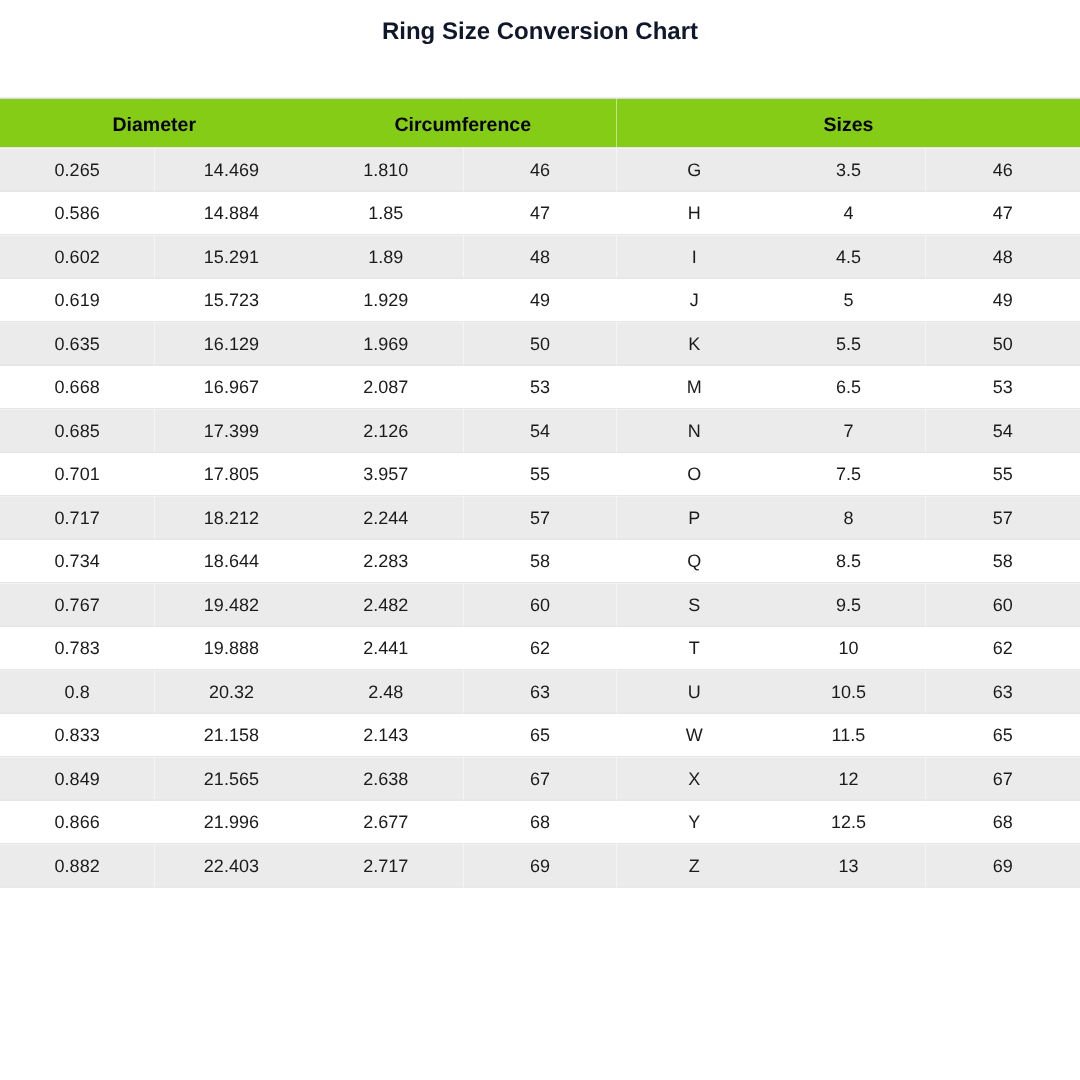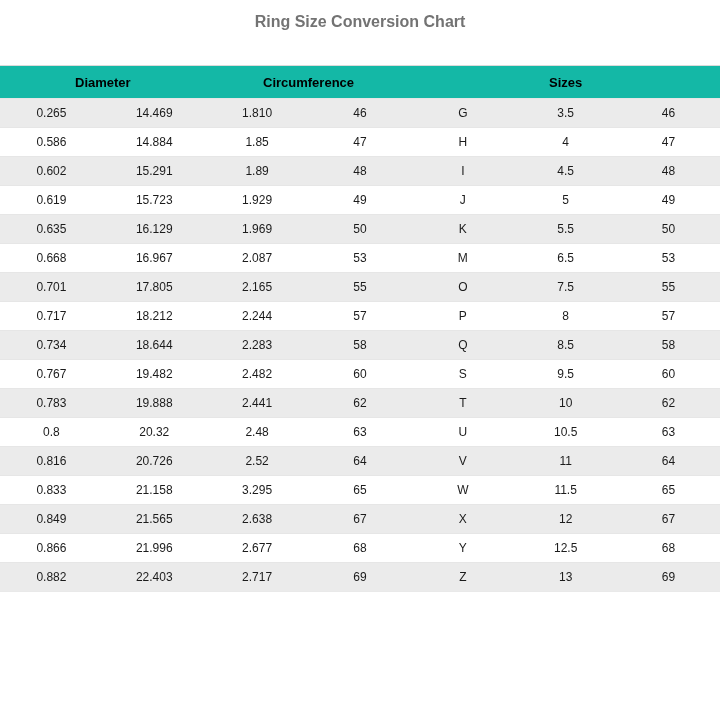--- a/index.html
+++ b/index.html
@@ -13,38 +13,38 @@
     overflow: hidden;
     font-family: "Liberation Sans", sans-serif;
     color: #1b1b1b;
   }
   .page-title {
     margin: 13px 0 0 0;
     text-align: center;
     font-size: 16px;
     line-height: 18px;
     font-weight: bold;
-    color: #737373;
+    color: #0f172a;
   }
   table.conversion-table {
     width: 100%;
     border-collapse: collapse;
     table-layout: fixed;
     margin-top: 34px;
     border-top: 1px solid #dadada;
     border-bottom: 1px solid #e9e9e9;
   }
   th, td {
     text-align: center;
     vertical-align: middle;
     padding: 0 6px;
     overflow: hidden;
   }
   tr.group-header-row th {
-    background: #14b8a6;
+    background: #84cc16;
     font-size: 13px;
     font-weight: bold;
     height: 32px;
     color: #000000;
   }
   tr.column-header-row th {
     background: #ffffff;
     font-size: 12px;
     font-weight: normal;
     height: 37px;
@@ -135,23 +135,32 @@
       <tr>
         <td>0.668</td>
         <td>16.967</td>
         <td>2.087</td>
         <td>53</td>
         <td>M</td>
         <td>6.5</td>
         <td>53</td>
       </tr>
       <tr>
+        <td>0.685</td>
+        <td>17.399</td>
+        <td>2.126</td>
+        <td>54</td>
+        <td>N</td>
+        <td>7</td>
+        <td>54</td>
+      </tr>
+      <tr>
         <td>0.701</td>
         <td>17.805</td>
-        <td>2.165</td>
+        <td>3.957</td>
         <td>55</td>
         <td>O</td>
         <td>7.5</td>
         <td>55</td>
       </tr>
       <tr>
         <td>0.717</td>
         <td>18.212</td>
         <td>2.244</td>
         <td>57</td>
@@ -189,32 +198,23 @@
       <tr>
         <td>0.8</td>
         <td>20.32</td>
         <td>2.48</td>
         <td>63</td>
         <td>U</td>
         <td>10.5</td>
         <td>63</td>
       </tr>
       <tr>
-        <td>0.816</td>
-        <td>20.726</td>
-        <td>2.52</td>
-        <td>64</td>
-        <td>V</td>
-        <td>11</td>
-        <td>64</td>
-      </tr>
-      <tr>
         <td>0.833</td>
         <td>21.158</td>
-        <td>3.295</td>
+        <td>2.143</td>
         <td>65</td>
         <td>W</td>
         <td>11.5</td>
         <td>65</td>
       </tr>
       <tr>
         <td>0.849</td>
         <td>21.565</td>
         <td>2.638</td>
         <td>67</td>

